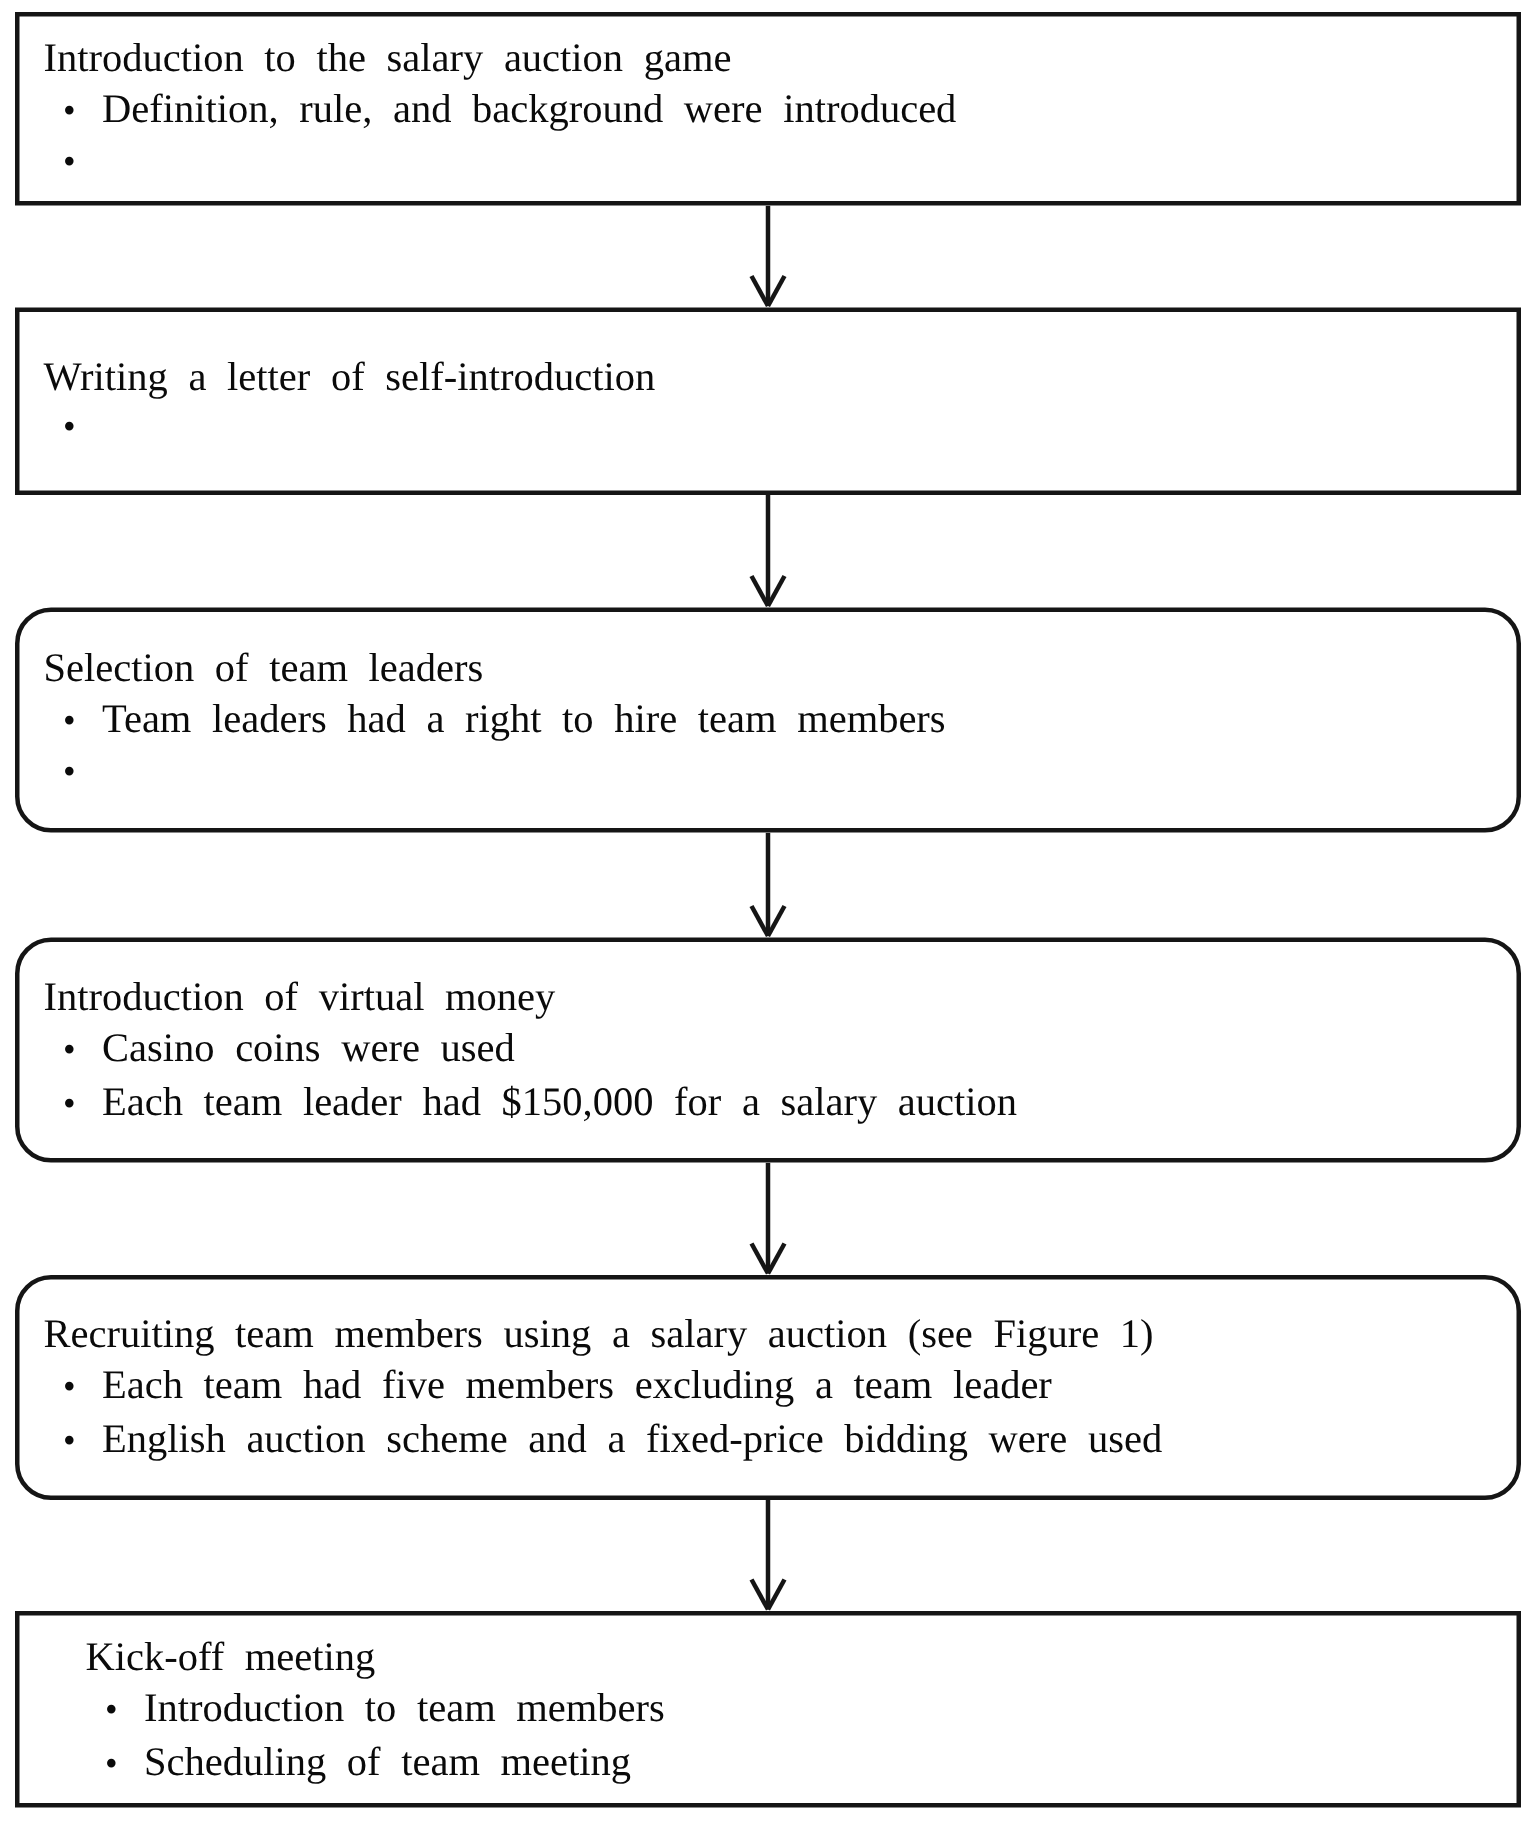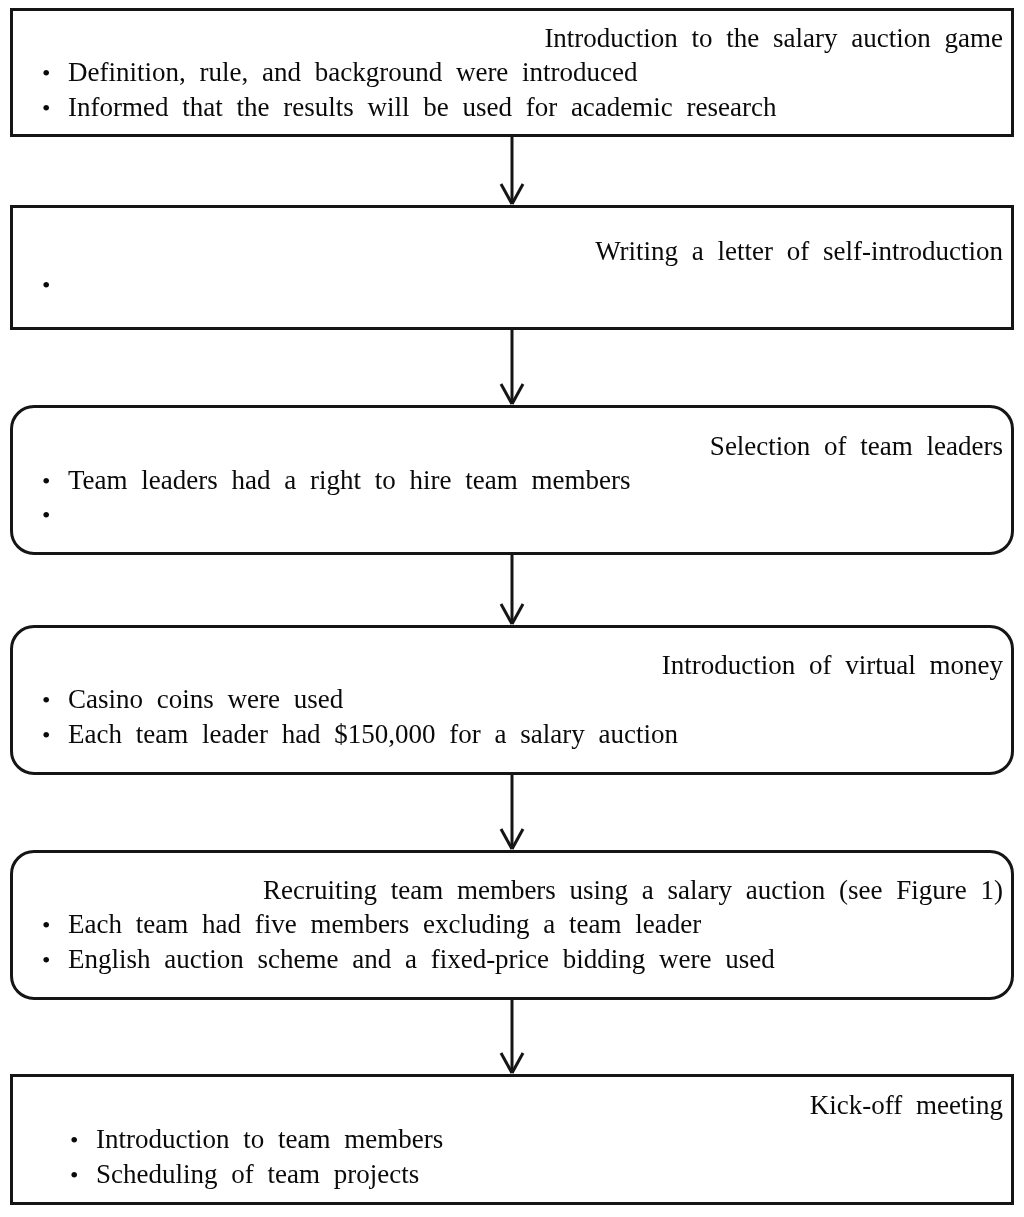--- a/index.html
+++ b/index.html
@@ -31,21 +31,20 @@
   }
   .h129 { height: 129px; }
   .h125 { height: 125px; }
   .h150 { height: 150px; border-radius: 24px; }
   .h131 { height: 131px; padding-left: 44px; }
   .step-title {
     font-size: 27px;
     line-height: 34px;
     word-spacing: 7px;
     white-space: nowrap;
-    text-align: right;
   }
   .bullet-row {
     display: flex;
     align-items: baseline;
     padding-left: 13px;
     font-size: 27px;
     line-height: 34px;
     word-spacing: 7px;
     white-space: nowrap;
   }
@@ -72,21 +71,20 @@
 <div class="flowchart">
 
   <div class="step-box h129">
     <div class="step-title">Introduction to the salary auction game</div>
     <div class="bullet-row">
       <span class="bullet-marker">•</span>
       <span class="bullet-text">Definition, rule, and background were introduced</span>
     </div>
     <div class="bullet-row">
       <span class="bullet-marker">•</span>
-      <span class="bullet-text">Informed that the results will be used for academic research</span>
     </div>
   </div>
 
   <div class="arrow-gap g68">
     <svg width="44" height="68" viewBox="0 0 44 68">
       <line x1="22" y1="0" x2="22" y2="66" stroke="#151515" stroke-width="3"></line>
       <line x1="11" y1="47" x2="22" y2="67" stroke="#151515" stroke-width="3"></line>
       <line x1="33" y1="47" x2="22" y2="67" stroke="#151515" stroke-width="3"></line>
     </svg>
   </div>
@@ -166,17 +164,17 @@
   </div>
 
   <div class="step-box h131">
     <div class="step-title">Kick-off meeting</div>
     <div class="bullet-row">
       <span class="bullet-marker">•</span>
       <span class="bullet-text">Introduction to team members</span>
     </div>
     <div class="bullet-row">
       <span class="bullet-marker">•</span>
-      <span class="bullet-text">Scheduling of team projects</span>
+      <span class="bullet-text">Scheduling of team meeting</span>
     </div>
   </div>
 
 </div>
 
 </body></html>

